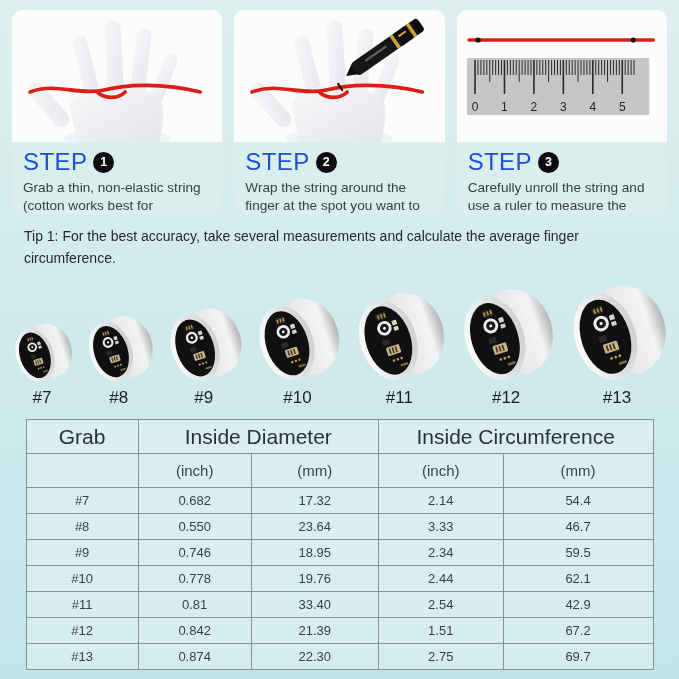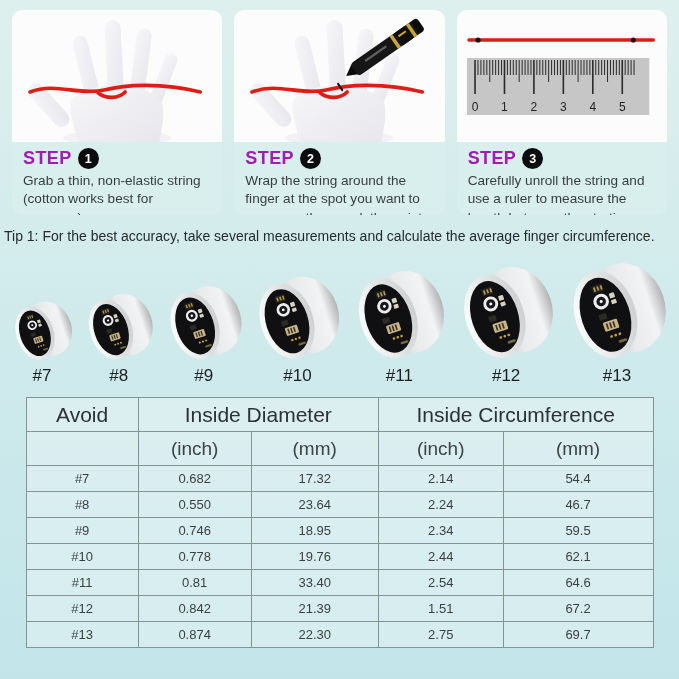--- a/index.html
+++ b/index.html
@@ -7,39 +7,39 @@
     background:linear-gradient(180deg,#def0ee 0%,#d2ebec 40%,#c2e5ea 100%);
     font-family:"Liberation Sans",sans-serif;}
 
   
   .steps{display:flex;gap:12px;padding:10px 12px 0}
   .step-card{flex:1;height:205px;background:#d8efed;border-radius:10px;overflow:hidden}
   .step-illustration{height:132px;background:#fcfcfd;position:relative}
   .step-illustration svg{display:block;width:100%;height:100%}
   .step-body{padding:6px 11px 0}
   .step-head{display:flex;align-items:center;gap:6px;margin-bottom:3px}
-  .step-title{font-size:18px;font-weight:700;letter-spacing:.4px;color:#a21caf}
+  .step-title{font-size:24px;font-weight:400;letter-spacing:.4px;color:#1d4ed8}
   .step-badge{width:21px;height:21px;border-radius:50%;background:#0c0c0e;color:#fff;
     font-size:12.5px;font-weight:700;display:inline-flex;align-items:center;justify-content:center}
   .step-desc{font-size:13.6px;line-height:1.36;color:#3a3d3f}
 
   
-  .tips{padding:10px 4px 0;font-size:14px;line-height:22px;color:#272a2b}
+  .tips{padding:10px 24px 0;font-size:14px;line-height:22px;color:#272a2b}
 
   
   .rings-row{display:flex;justify-content:space-between;align-items:flex-end;padding:12px 10px 0}
   .ring-item{display:flex;flex-direction:column;align-items:center}
   .ring-label{font-size:17px;color:#1d1f20;margin-top:3px}
 
   
   .size-table{width:628px;margin:11px auto 0;border-collapse:collapse;table-layout:fixed}
   .size-table th,.size-table td{border:1px solid #86948f;text-align:center;vertical-align:middle;
     background:rgba(238,247,248,.45);padding:0}
   .size-table tr.h1 th{height:33px;font-weight:400;font-size:21px;color:#2b3134}
-  .size-table tr.h2 th{height:33px;font-weight:400;font-size:19px;color:#3c4346}
+  .size-table tr.h2 th{height:33px;font-weight:400;font-size:15px;color:#3c4346}
   .size-table tbody td{height:25px;font-size:13px;color:#3b3f42}
 
   .ruler-num{font:12px "Liberation Sans",sans-serif;fill:#242424}
   .defs-svg{position:absolute;width:0;height:0}
 </style>
 </head>
 <body>
 
 <svg class="defs-svg" aria-hidden="true">
   <defs>
@@ -284,21 +284,21 @@
   <table class="size-table">
     <colgroup>
       <col style="width:17.9%">
         <col style="width:18%">
         <col style="width:20.3%">
       <col style="width:19.9%">
         <col style="width:23.9%">
     </colgroup>
     <thead>
       <tr class="h1">
-        <th>Avoid</th>
+        <th>Grab</th>
         <th colspan="2">Inside Diameter</th>
         <th colspan="2">Inside Circumference</th>
       </tr>
       <tr class="h2">
         <th></th>
         <th>(inch)</th>
         <th>(mm)</th>
         <th>(inch)</th>
         <th>(mm)</th>
       </tr>
@@ -308,21 +308,21 @@
     <td>#7</td>
     <td>0.682</td>
     <td>17.32</td>
     <td>2.14</td>
     <td>54.4</td>
   </tr>
         <tr>
     <td>#8</td>
     <td>0.550</td>
     <td>23.64</td>
-    <td>2.24</td>
+    <td>3.33</td>
     <td>46.7</td>
   </tr>
         <tr>
     <td>#9</td>
     <td>0.746</td>
     <td>18.95</td>
     <td>2.34</td>
     <td>59.5</td>
   </tr>
         <tr>
@@ -330,21 +330,21 @@
     <td>0.778</td>
     <td>19.76</td>
     <td>2.44</td>
     <td>62.1</td>
   </tr>
         <tr>
     <td>#11</td>
     <td>0.81</td>
     <td>33.40</td>
     <td>2.54</td>
-    <td>64.6</td>
+    <td>42.9</td>
   </tr>
         <tr>
     <td>#12</td>
     <td>0.842</td>
     <td>21.39</td>
     <td>1.51</td>
     <td>67.2</td>
   </tr>
         <tr>
     <td>#13</td>

